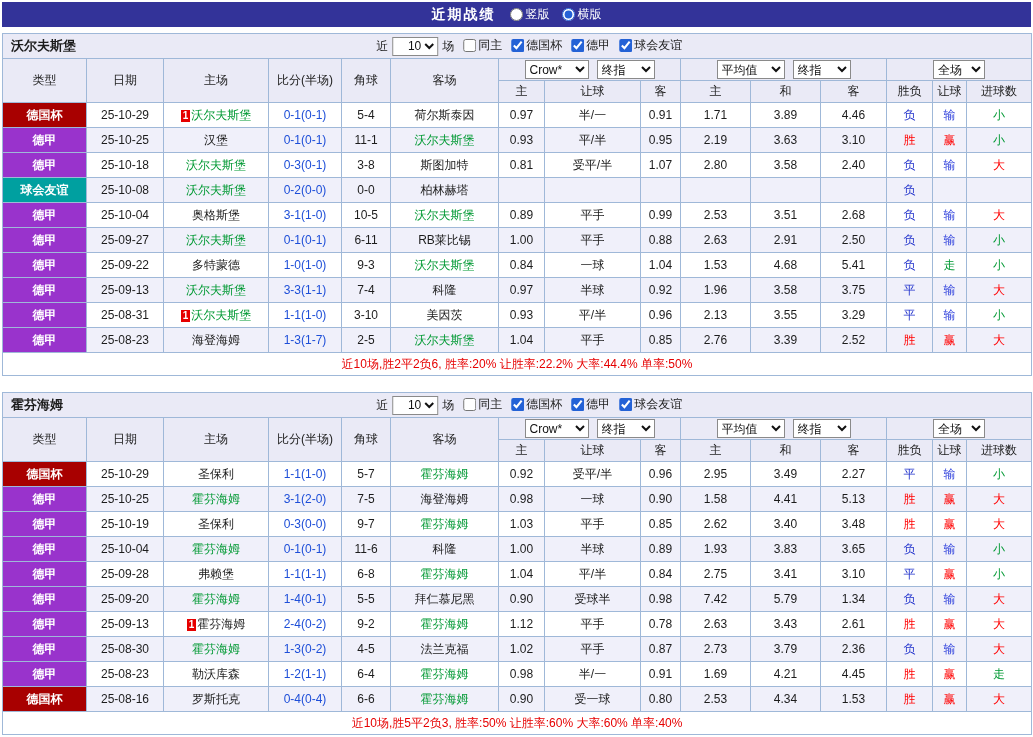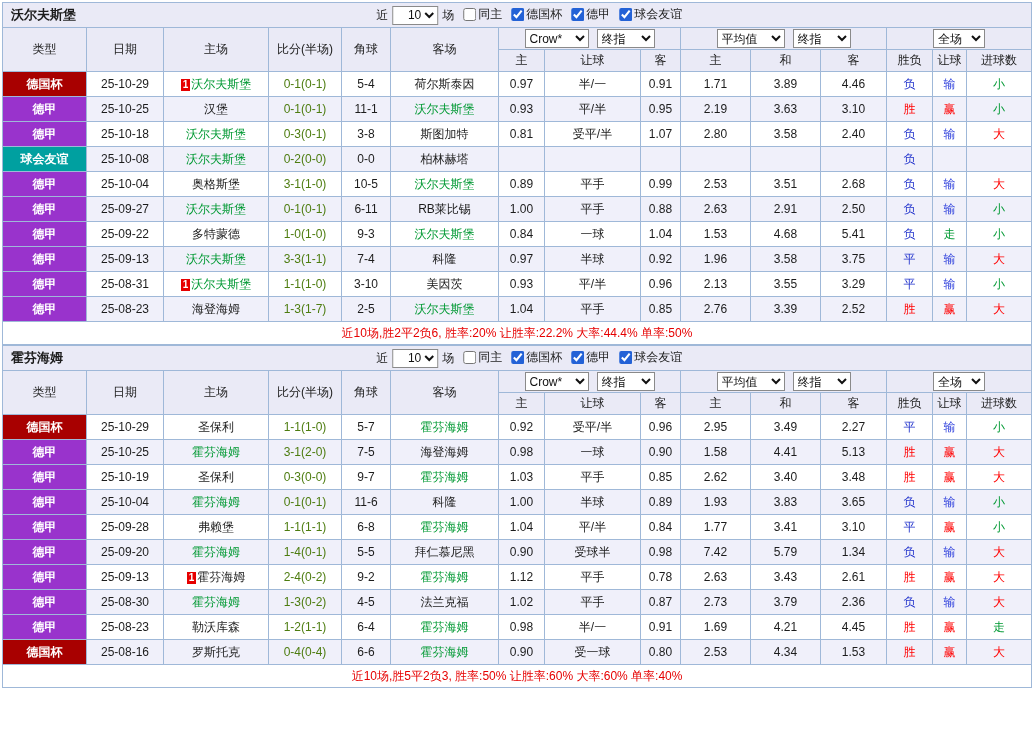--- a/index.html
+++ b/index.html
@@ -4,48 +4,61 @@
 <style>
   * { box-sizing: border-box; }
   html, body { margin: 0; padding: 0; background: #fff; }
   body { font-family: "Liberation Sans", "DejaVu Sans", sans-serif; font-size: 12px; color: #1c1c1c; }
   .page { width: 1033px; margin: 0 auto; padding: 2px; }
   .topbar { height: 25px; background: #333399; display: flex; align-items: center; justify-content: center; gap: 14px; color: #fff; margin-bottom: 6px; }
   .topbar-title { font-weight: bold; font-size: 14px; letter-spacing: 2px; }
   .view-toggle { display: flex; gap: 12px; }
   .view-toggle label { display: inline-flex; align-items: center; gap: 3px; cursor: pointer; color: #fff; }
   input[type=radio], input[type=checkbox] { width: 13px; height: 13px; margin: 0; accent-color: #2462d6; }
-  .block { margin-bottom: 0; }
+  .block { margin-bottom: 16px; }
   table { width: 100%; border-collapse: collapse; table-layout: fixed; }
   th, td { border: 1px solid #9fb8d8; height: 25px; padding: 0 1px; text-align: center; overflow: hidden; white-space: nowrap; font-weight: normal; font-size: 12px; }
   thead th { background: #eaeaf6; color: #222; height: 22px; }
   tr.team-tr td { background: #eaeaf6; height: 24px; }
   .teamrow { position: relative; display: flex; align-items: center; height: 24px; }
   .team-name { font-weight: bold; font-size: 13px; padding-left: 7px; }
   .filter-controls { position: absolute; left: 50%; transform: translateX(-46%); display: flex; align-items: center; white-space: nowrap; }
   .filter-controls select { margin: 0 4px; }
   .filter-controls label { display: inline-flex; align-items: center; gap: 2px; margin-left: 9px; cursor: pointer; }
   select { font-size: 12px; height: 19px; border: 1px solid #8a8a8a; background: #fff; color: #111; }
   .sel-count { width: 46px; text-align: right; }
   .sel-asia-co { width: 64px; } .sel-asia-t { width: 58px; }
   .sel-euro-co { width: 68px; } .sel-euro-t { width: 58px; }
   .sel-scope { width: 52px; }
   .hdr-selects { display: flex; justify-content: center; align-items: center; gap: 8px; }
   tbody td { background: #fff; }
   tbody tr.alt td { background: #f0f0fa; }
   td.league { color: #fff; font-weight: bold; }
-  td.score { color: #4d7c0f; }
+  td.score { color: #1d4ed8; }
   .team-hl { color: #009933; }
   .badge1 { display: inline-block; background: #e60000; color: #fff; font-size: 10px; line-height: 12px; padding: 0 2px; margin-right: 1px; font-weight: bold; }
   tfoot td { height: 23px; color: #e60000; background: #fff; }
 </style>
 </head>
 <body>
 
 <div class="page">
+  <div class="topbar">
+    <span class="topbar-title">近期战绩</span>
+    <span class="view-toggle">
+      <label>
+        <input type="radio" name="viewmode" style="">
+        <span>竖版</span>
+      </label>
+      <label>
+        <input type="radio" name="viewmode" checked="" style="">
+        <span>横版</span>
+      </label>
+    </span>
+  </div>
   <div id="blocks">
   <section class="block">
     <table>
       <colgroup>
         <col style="width:84px">
             <col style="width:77px">
             <col style="width:105px">
             <col style="width:73px">
             <col style="width:49px">
             <col style="width:108px">
@@ -456,21 +469,21 @@
             <tr>
               <td class="league" style="background: rgb(153, 51, 204);">德甲</td>
               <td>25-09-28</td>
               <td><span>弗赖堡</span></td>
               <td class="score">1-1(1-1)</td>
               <td>6-8</td>
               <td><span class="team-hl">霍芬海姆</span></td>
               <td>1.04</td>
               <td>平/半</td>
               <td>0.84</td>
-              <td>1.77</td>
+              <td>2.75</td>
               <td>3.41</td>
               <td>3.10</td>
               <td style="color: rgb(34, 51, 204);">平</td>
               <td style="color: rgb(255, 0, 0);">赢</td>
               <td style="color: rgb(0, 153, 51);">小</td>
             </tr>
             <tr class="alt">
               <td class="league" style="background: rgb(153, 51, 204);">德甲</td>
               <td>25-09-20</td>
               <td><span class="team-hl">霍芬海姆</span></td>

